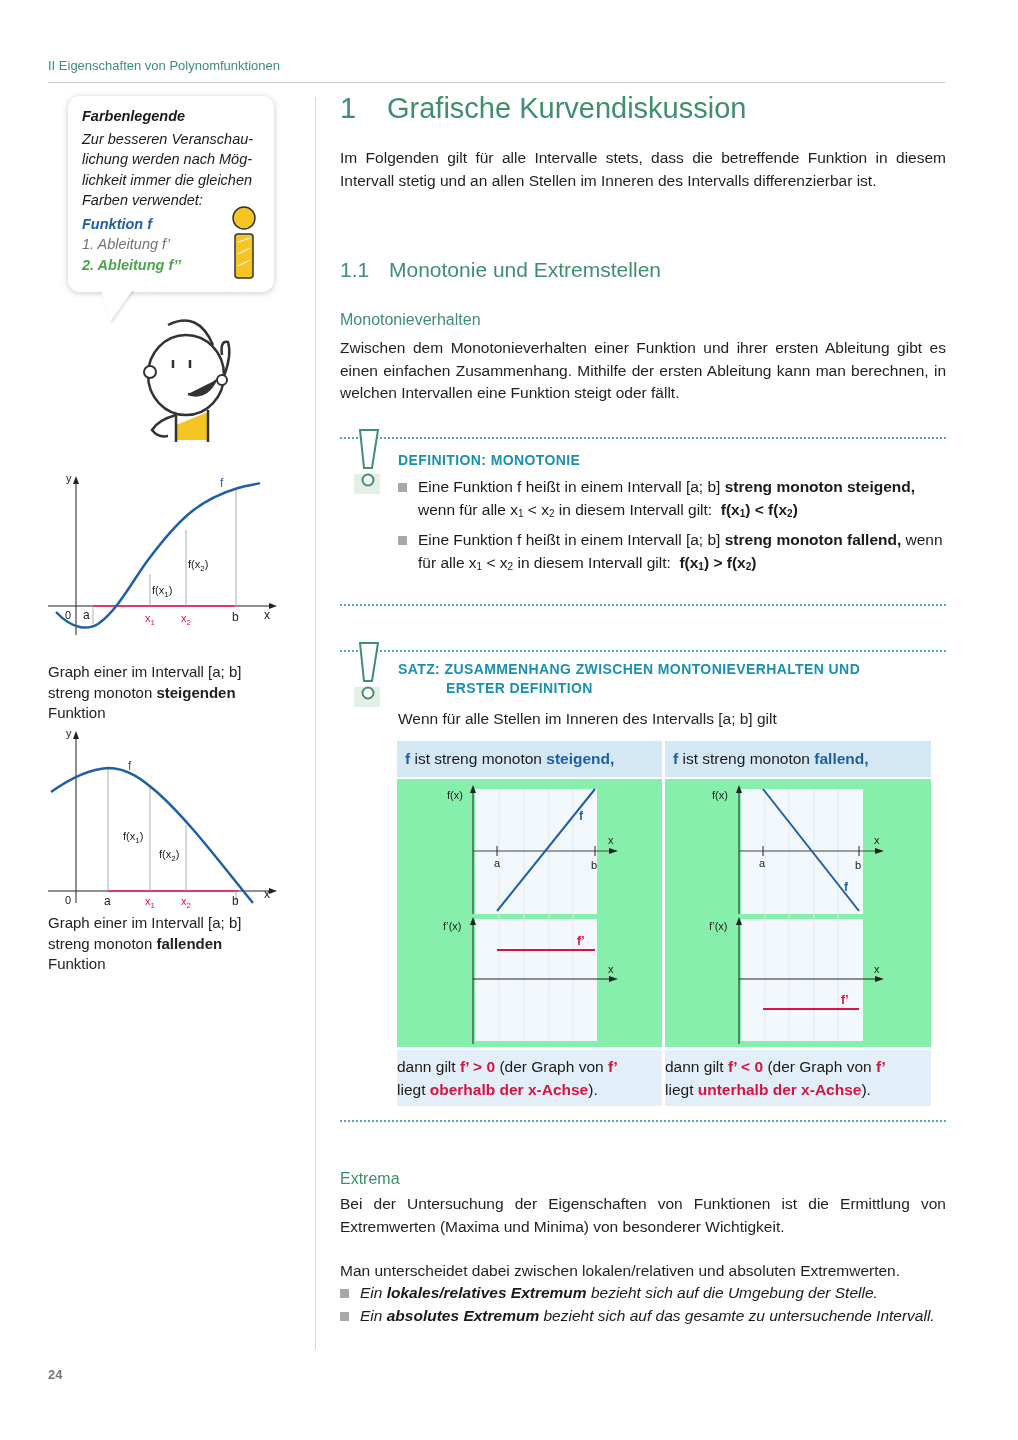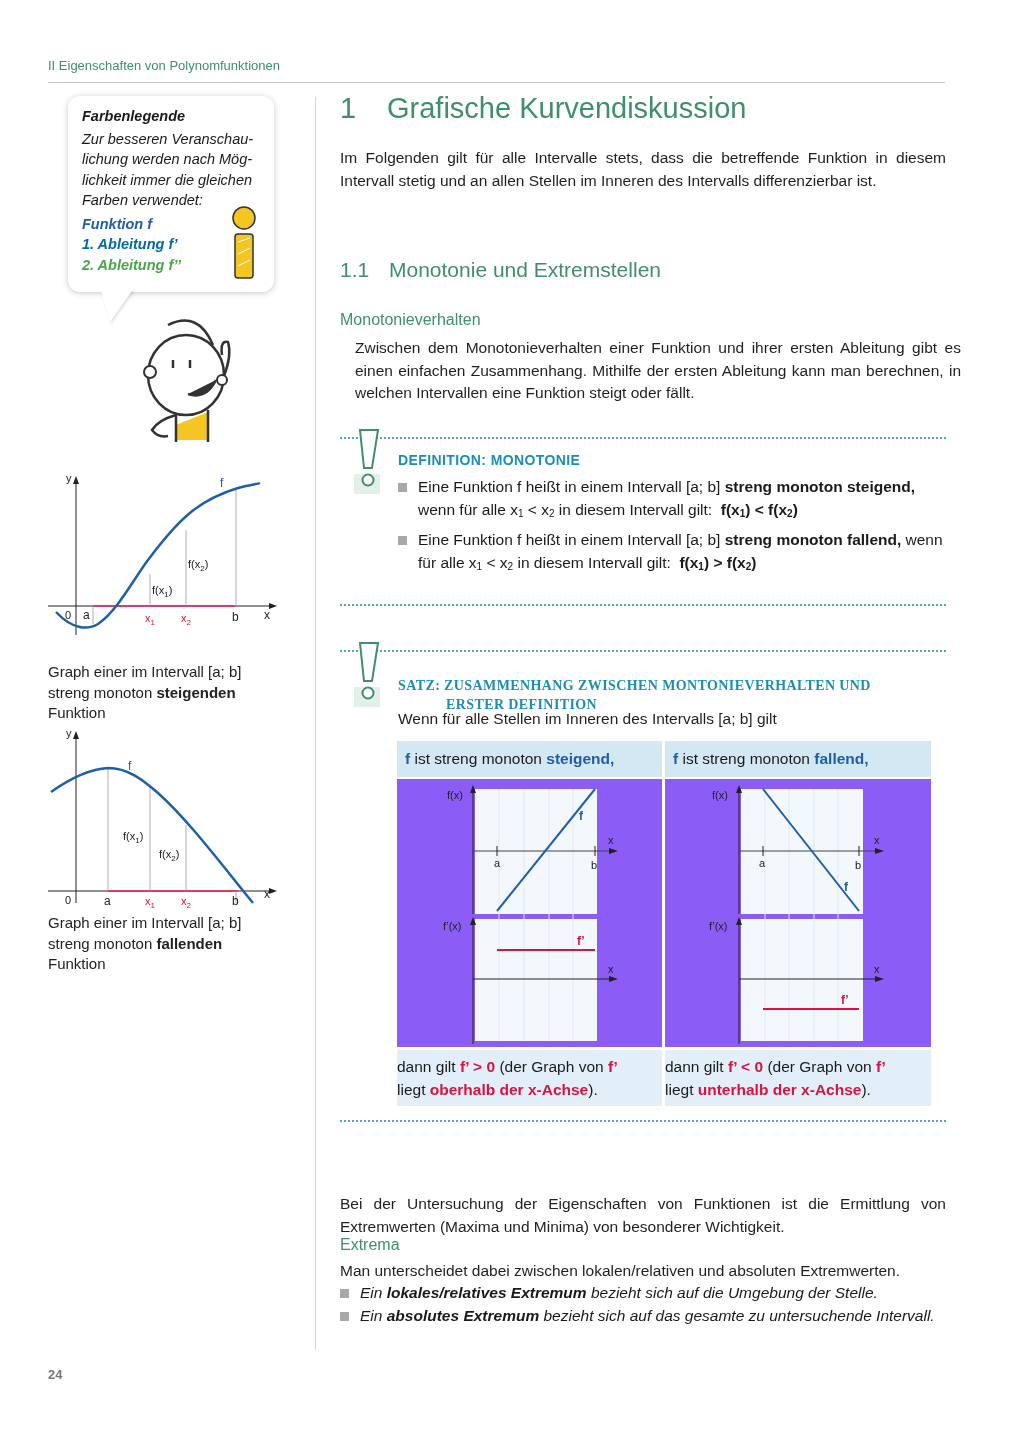--- a/index.html
+++ b/index.html
@@ -12,21 +12,21 @@
 
   
   .bubble { position: absolute; left: 68px; top: 96px; width: 206px; height: 196px; background: #fff; border-radius: 12px;
             box-shadow: 0 1px 6px rgba(0,0,0,0.22); padding: 10px 14px; }
   .bubble-tail { position: absolute; left: 100px; top: 288px; width: 0; height: 0;
             border-left: 10px solid transparent; border-right: 24px solid transparent; border-top: 34px solid #fff;
             filter: drop-shadow(1px 2px 1px rgba(0,0,0,0.12)); }
   .bubble p { font-style: italic; font-size: 14.5px; line-height: 20.5px; }
   .bubble .legend-title { font-weight: bold; margin-bottom: 2px; }
   .bubble .c-blue { color: #1f5fa8; font-weight: bold; }
-  .bubble .c-red { color: #0369a1; font-weight: bold; }
+  .bubble .c-red { color: #737373; font-weight: normal; }
   .bubble .c-green { color: #4aa64a; font-weight: bold; }
   .info-i { position: absolute; right: 14px; bottom: 12px; }
 
   .figure-svg { position: absolute; }
   .caption { position: absolute; left: 48px; font-size: 15px; line-height: 20.5px; color: #222; }
   .caption b { font-weight: bold; }
 
   
   .h1 { position: absolute; left: 340px; top: 92px; font-size: 29px; color: #3f8f6b; font-weight: normal; }
   .h1 .num { display: inline-block; width: 47px; }
@@ -41,21 +41,21 @@
   .bullets li { position: relative; padding-left: 20px; margin-bottom: 4px; }
   .bullets li::before { content: ""; position: absolute; left: 0; top: 7px; width: 9px; height: 9px; background: #a8a8a8; }
   .bullets b { font-weight: bold; }
   sub { font-size: 10px; vertical-align: -2px; }
 
   .excl { position: absolute; }
 
   
   .satz-table { position: absolute; left: 397px; top: 741px; width: 534px; height: 331px; }
   .cell-head { position: absolute; height: 36px; background: #d4e8f4; font-size: 15.5px; line-height: 36px; padding-left: 8px; }
-  .cell-body { position: absolute; background: #8b5cf6; }
+  .cell-body { position: absolute; background: #86efac; }
   .cell-foot { position: absolute; background: #e3eff8; font-size: 15.5px; line-height: 22.5px; padding: 6px 0; }
   .blue-b { color: #1f5fa8; font-weight: bold; }
   .red-b { color: #d9123f; font-weight: bold; }
 
   .page-num { position: absolute; left: 48px; top: 1367px; font-size: 13px; font-weight: bold; color: #777; }
 </style>
 </head>
 <body>
 
 <div class="running-head">II  Eigenschaften von Polynomfunktionen</div>
@@ -152,21 +152,21 @@
 <div class="h1">
   <span class="num">1</span><span>Grafische Kurvendiskussion</span>
 </div>
 <div class="p" style="top:147px;">Im Folgenden gilt für alle Intervalle stets, dass die betreffende Funktion in diesem Intervall stetig und an allen Stellen im Inneren des Intervalls differenzierbar ist.</div>
 
 <div class="h2">
   <span class="num">1.1</span><span>Monotonie und Extremstellen</span>
 </div>
 
 <div class="h3" style="top:311px;text-align:center;">Monotonieverhalten</div>
-<div class="p" style="top:337px;margin-left:15px;">Zwischen dem Monotonieverhalten einer Funktion und ihrer ersten Ableitung gibt es einen einfachen Zusammenhang. Mithilfe der ersten Ableitung kann man berechnen, in welchen Intervallen eine Funktion steigt oder fällt.</div>
+<div class="p" style="top:337px;">Zwischen dem Monotonieverhalten einer Funktion und ihrer ersten Ableitung gibt es einen einfachen Zusammenhang. Mithilfe der ersten Ableitung kann man berechnen, in welchen Intervallen eine Funktion steigt oder fällt.</div>
 
 <div class="dotted" style="top:437px;"></div>
 <svg class="excl" style="left:352px; top:428px;" width="34" height="68" viewBox="0 0 34 68">
   <rect x="2" y="46" width="26" height="20" fill="#d6e9dd" opacity="0.7"></rect>
   <path d="M8 2 L26 2 L20 40 L12 40 Z" fill="#fff" stroke="#3f8f6b" stroke-width="2"></path>
   <circle cx="16" cy="52" r="5.5" fill="#fff" stroke="#3f8f6b" stroke-width="2"></circle>
 </svg>
 <div class="box-title" style="top:452px;">DEFINITION: MONOTONIE</div>
 <ul class="bullets" style="top:476px;">
   <li>
@@ -179,21 +179,21 @@
   </li>
 </ul>
 <div class="dotted" style="top:604px;"></div>
 
 <div class="dotted" style="top:650px;"></div>
 <svg class="excl" style="left:352px; top:641px;" width="34" height="68" viewBox="0 0 34 68">
   <rect x="2" y="46" width="26" height="20" fill="#d6e9dd" opacity="0.7"></rect>
   <path d="M8 2 L26 2 L20 40 L12 40 Z" fill="#fff" stroke="#3f8f6b" stroke-width="2"></path>
   <circle cx="16" cy="52" r="5.5" fill="#fff" stroke="#3f8f6b" stroke-width="2"></circle>
 </svg>
-<div class="box-title" style="top:678px;font-family:Liberation Serif, serif;">
+<div class="box-title" style="top:661px;">
   <div>SATZ: ZUSAMMENHANG ZWISCHEN MONTONIEVERHALTEN UND</div>
   <div style="padding-left:48px; margin-top:3px;">ERSTER DEFINITION</div>
 </div>
 <div class="p" style="top:708px; left:398px; width:540px;">Wenn für alle Stellen im Inneren des Intervalls [a; b] gilt</div>
 
 <div class="satz-table">
   <div class="cell-head" style="left:0; top:0; width:265px;">
     <span class="blue-b">f</span><span> ist streng monoton </span><span class="blue-b">steigend,</span>
   </div>
   <div class="cell-head" style="left:268px; top:0; width:266px;">
@@ -272,21 +272,21 @@
     <span>dann gilt </span><span class="red-b">f’ &gt; 0</span><span> (der Graph von </span><span class="red-b">f’</span><br>
     <span>liegt </span><span class="red-b">oberhalb der x-Achse</span><span>).</span>
   </div>
   <div class="cell-foot" style="left:268px; top:309px; width:266px; height:56px;">
     <span>dann gilt </span><span class="red-b">f’ &lt; 0</span><span> (der Graph von </span><span class="red-b">f’</span><br>
     <span>liegt </span><span class="red-b">unterhalb der x-Achse</span><span>).</span>
   </div>
 </div>
 <div class="dotted" style="top:1120px;"></div>
 
-<div class="h3" style="top:1236px;">Extrema</div>
+<div class="h3" style="top:1170px;">Extrema</div>
 <div class="p" style="top:1193px;">Bei der Untersuchung der Eigenschaften von Funktionen ist die Ermittlung von Extremwerten (Maxima und Minima) von besonderer Wichtigkeit.</div>
 <div class="p" style="top:1260px;">Man unterscheidet dabei zwischen lokalen/relativen und absoluten Extremwerten.</div>
 <ul class="bullets" style="top:1282px; left:340px; width:606px;font-style:italic;">
   <li style="margin-bottom:0;"><span>Ein </span><b>lokales/relatives Extremum</b><span> bezieht sich auf die Umgebung der Stelle.</span></li>
   <li><span>Ein </span><b>absolutes Extremum</b><span> bezieht sich auf das gesamte zu untersuchende Intervall.</span></li>
 </ul>
 
 <div class="page-num">24</div>
 
 </body></html>

